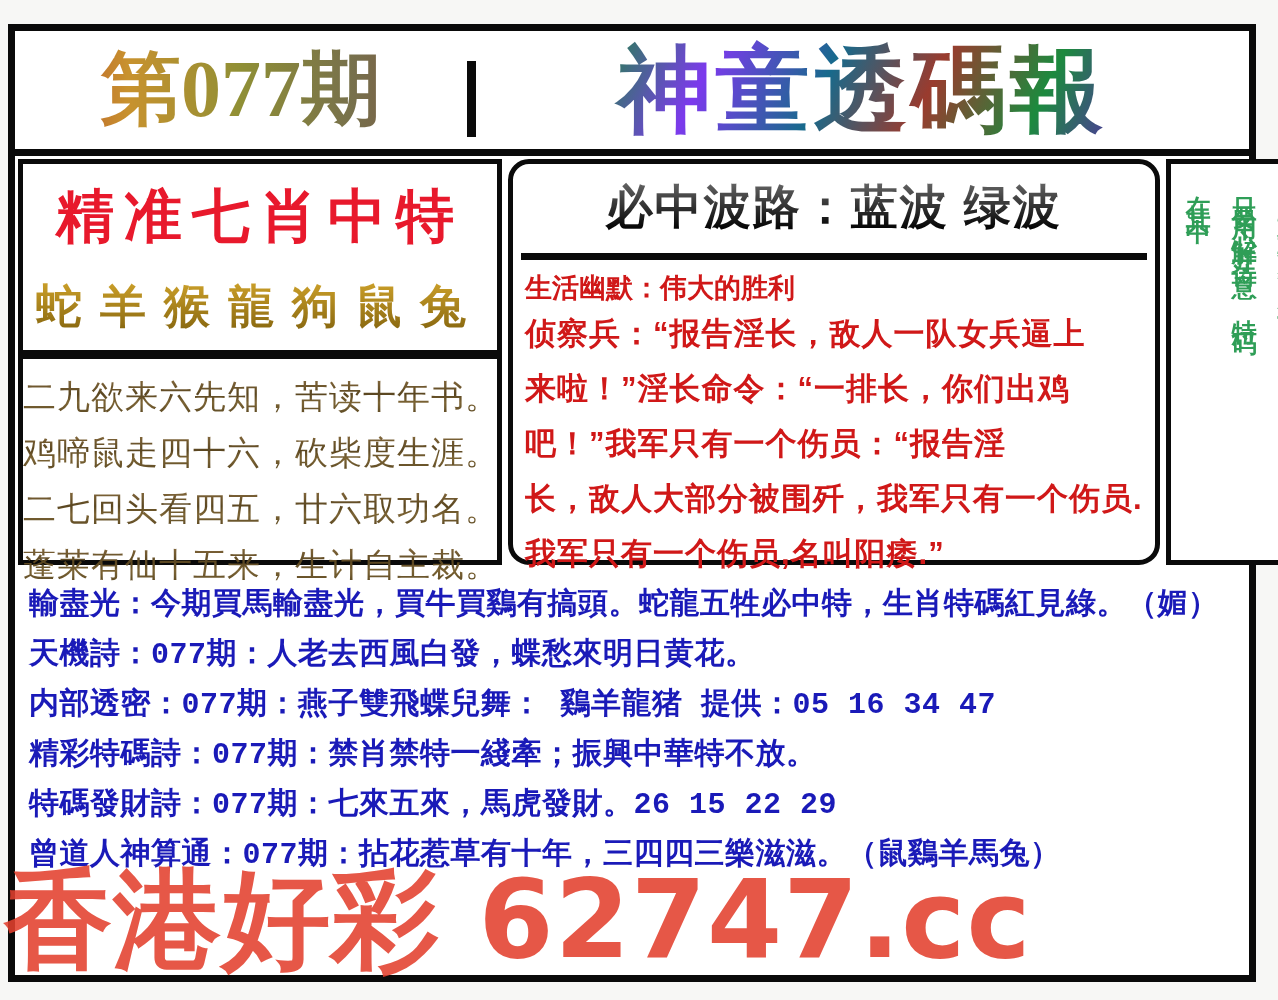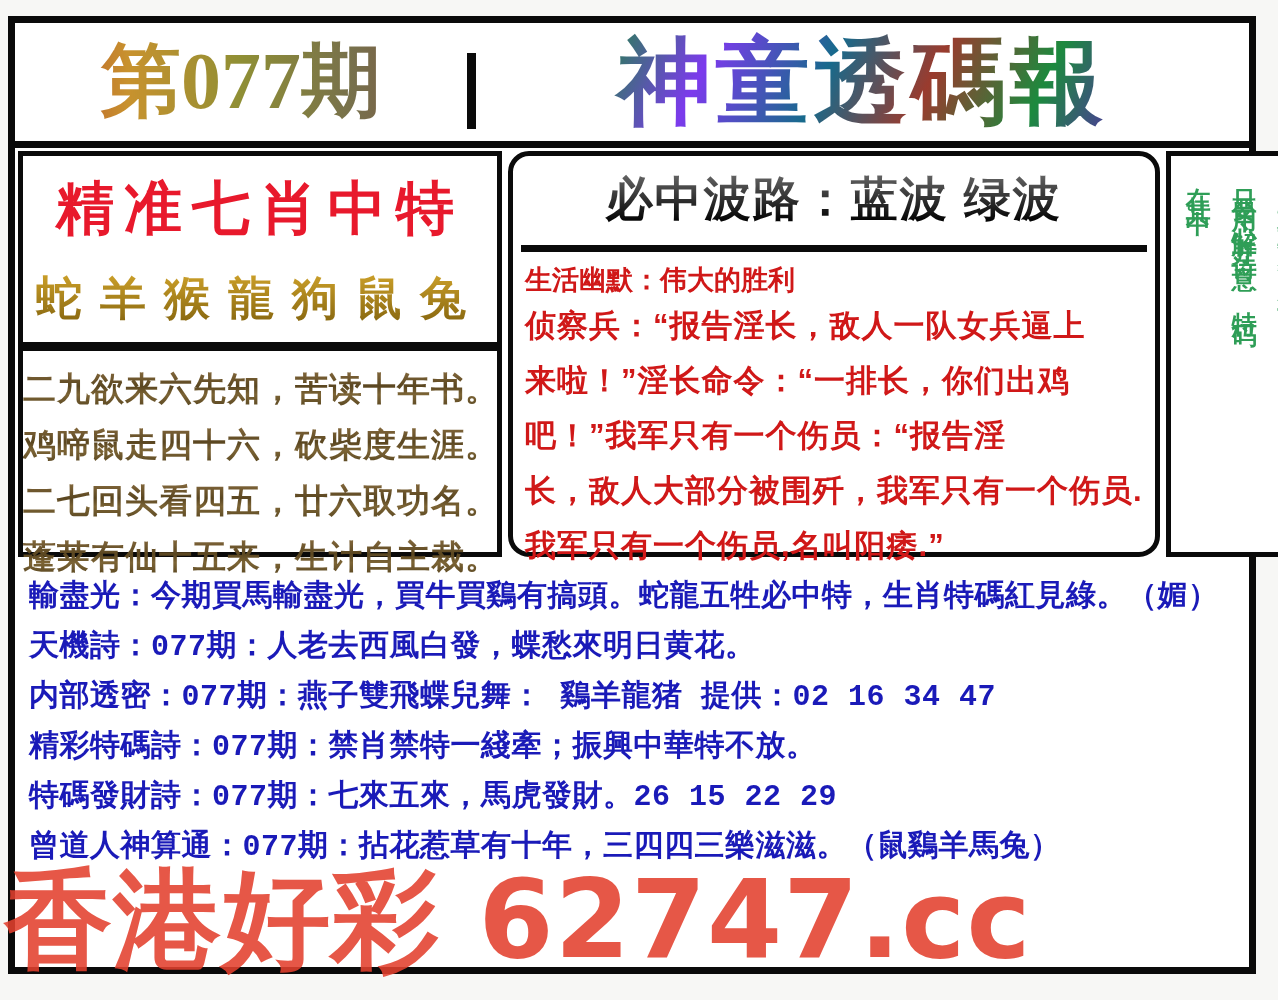--- a/index.html
+++ b/index.html
@@ -2,21 +2,21 @@
 <html><head>
 <meta charset="utf-8">
 <style>
   html,body{margin:0;padding:0;}
   body{
     width:1278px;height:1000px;position:relative;overflow:hidden;
     background:#f7f7f5;
     font-family:"Liberation Sans",sans-serif;
   }
   .page{
-    position:absolute;left:8px;top:16px;width:1248px;height:958px;
+    position:absolute;left:8px;top:24px;width:1248px;height:958px;
     box-sizing:border-box;border:7px solid #0a0a0a;background:#fff;
   }
   
   .header{height:118px;display:flex;align-items:center;border-bottom:7px solid #0a0a0a;}
   .issue{
     width:452px;text-align:center;
     font-family:"Liberation Serif","DejaVu Serif",serif;font-weight:bold;font-size:80px;
     background:linear-gradient(90deg,#b5342a 0%,#c8922e 25%,#8f8f35 50%,#77704c 75%,#7d4a3f 100%);
     -webkit-background-clip:text;background-clip:text;color:transparent;-webkit-text-fill-color:transparent;
   }
@@ -36,21 +36,21 @@
     font-size:58px;letter-spacing:10px;color:#e8192c;white-space:nowrap;
   }
   .lp-zodiac{
     margin:20px 0 12px;font-weight:900;font-size:46px;letter-spacing:18px;white-space:nowrap;
     background:linear-gradient(180deg,#d3a62c 0%,#7e5f0c 100%);
     -webkit-background-clip:text;background-clip:text;color:transparent;font-family:Liberation Serif, serif;-webkit-text-fill-color:transparent;
   }
   .lp-rule{height:9px;background:#0a0a0a;margin:4px 0 2px;}
   .lp-verses{padding-top:8px;}
   .lp-verse{
-    font-weight:700;font-size:33px;line-height:56px;letter-spacing:1px;white-space:nowrap;
+    font-weight:400;font-size:33px;line-height:56px;letter-spacing:1px;white-space:nowrap;
     background:linear-gradient(180deg,#a08050 0%,#5a4620 45%,#7c6435 60%,#3e3012 100%);
     -webkit-background-clip:text;background-clip:text;color:transparent;-webkit-text-fill-color:transparent;
   }
   .mid-panel{flex:1;border-radius:21px;}
   .mp-head{
     text-align:center;font-weight:900;font-size:47px;letter-spacing:2px;
     padding:12px 0 14px;margin:0 8px;border-bottom:7px solid #0a0a0a;white-space:nowrap;
     background:linear-gradient(180deg,#8a8a8a 0%,#000 75%);
     -webkit-background-clip:text;background-clip:text;color:transparent;-webkit-text-fill-color:transparent;
   }
@@ -120,21 +120,21 @@
         <span class="rp-col">只要用心解开诗意，特码</span>
         <span class="rp-col">在其中。</span>
       </div>
     </div>
 
   </div>
 
   <div class="bottom">
     <div class="b-line">輸盡光：今期買馬輸盡光，買牛買鷄有搞頭。蛇龍五牲必中特，生肖特碼紅見綠。（媚）</div>
     <div class="b-line">天機詩：077期：人老去西風白發，蝶愁來明日黄花。</div>
-    <div class="b-line">内部透密：077期：燕子雙飛蝶兒舞： 鷄羊龍猪 提供：02 16 34 47</div>
+    <div class="b-line">内部透密：077期：燕子雙飛蝶兒舞： 鷄羊龍猪 提供：05 16 34 47</div>
     <div class="b-line">精彩特碼詩：077期：禁肖禁特一綫牽；振興中華特不放。</div>
     <div class="b-line">特碼發財詩：077期：七來五來，馬虎發財。26 15 22 29</div>
     <div class="b-line">曾道人神算通：077期：拈花惹草有十年，三四四三樂滋滋。（鼠鷄羊馬兔）</div>
   </div>
 
 </div>
 
 <div class="watermark">香港好彩 62747.cc</div>
 
 </body></html>

